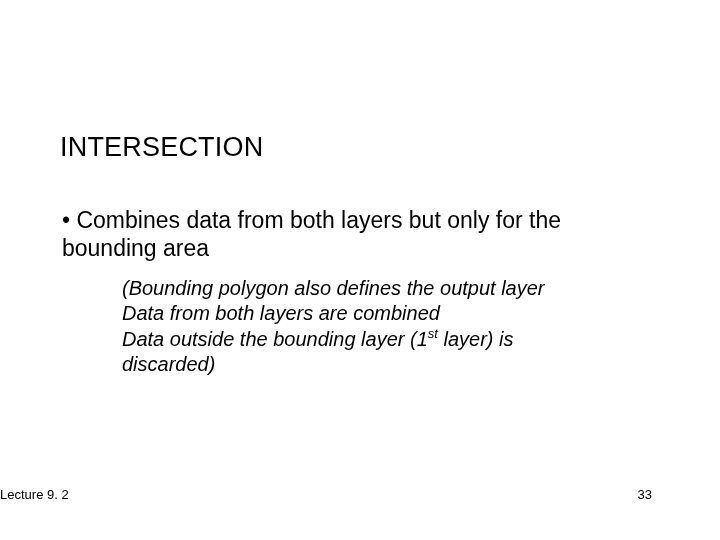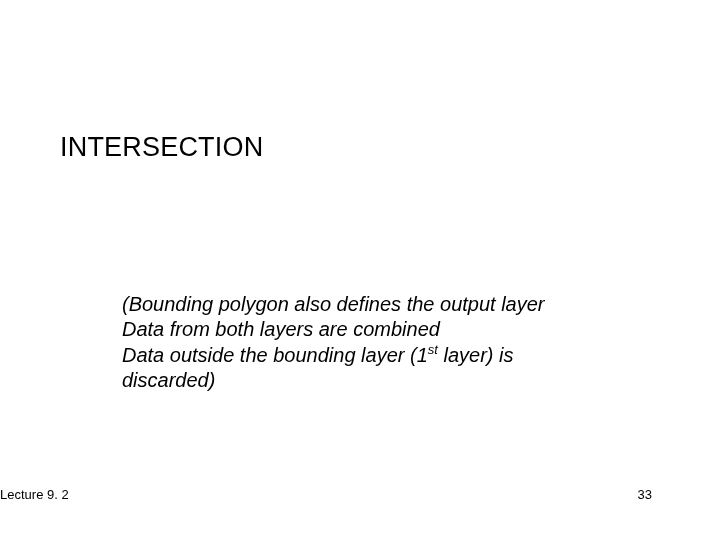--- a/index.html
+++ b/index.html
@@ -1,33 +1,38 @@
 <!DOCTYPE html>
 <html><head>
 <meta charset="utf-8">
 <style>
   * { margin: 0; padding: 0; box-sizing: border-box; }
   html, body { width: 720px; height: 540px; background: #ffffff; font-family: Arial, Helvetica, sans-serif; color: #000; }
   .slide { position: relative; width: 720px; height: 540px; }
   .title { position: absolute; left: 60px; top: 132px; font-size: 27px; letter-spacing: 0.2px; }
   .bullet { position: absolute; left: 62px; top: 206px; font-size: 23px; line-height: 1.22; max-width: 590px; }
   .bullet .hang { display: block; padding-left: 14px; text-indent: -14px; }
-  .sub { position: absolute; left: 122px; top: 292px; font-size: 20px; font-style: italic; line-height: 1.25; max-width: 530px; }
+  .sub { position: absolute; left: 122px; top: 276px; font-size: 20px; font-style: italic; line-height: 1.25; max-width: 530px; }
   .ord sup { font-size: 0.65em; vertical-align: super; }
   .footer-center { position: absolute; left: 0; right: 0; bottom: 38px; text-align: left; font-size: 13px; }
   .footer-right { position: absolute; right: 68px; bottom: 38px; font-size: 13px; }
 </style>
 </head>
 <body>
 
 <div class="slide">
 
   <div class="title">INTERSECTION</div>
 
   <div class="bullet">
+    <span class="hang">
+      <span>•</span>
+      <span>Combines data from both layers but only for the</span>
+    </span>
+    <span>bounding area</span>
   </div>
 
   <div class="sub">
     <div>(Bounding polygon also defines the output layer</div>
     <div>Data from both layers are combined</div>
     <div class="ord">
       <span>Data outside the bounding layer (1</span><sup>st</sup><span> layer) is</span>
     </div>
     <div>discarded)</div>
   </div>

